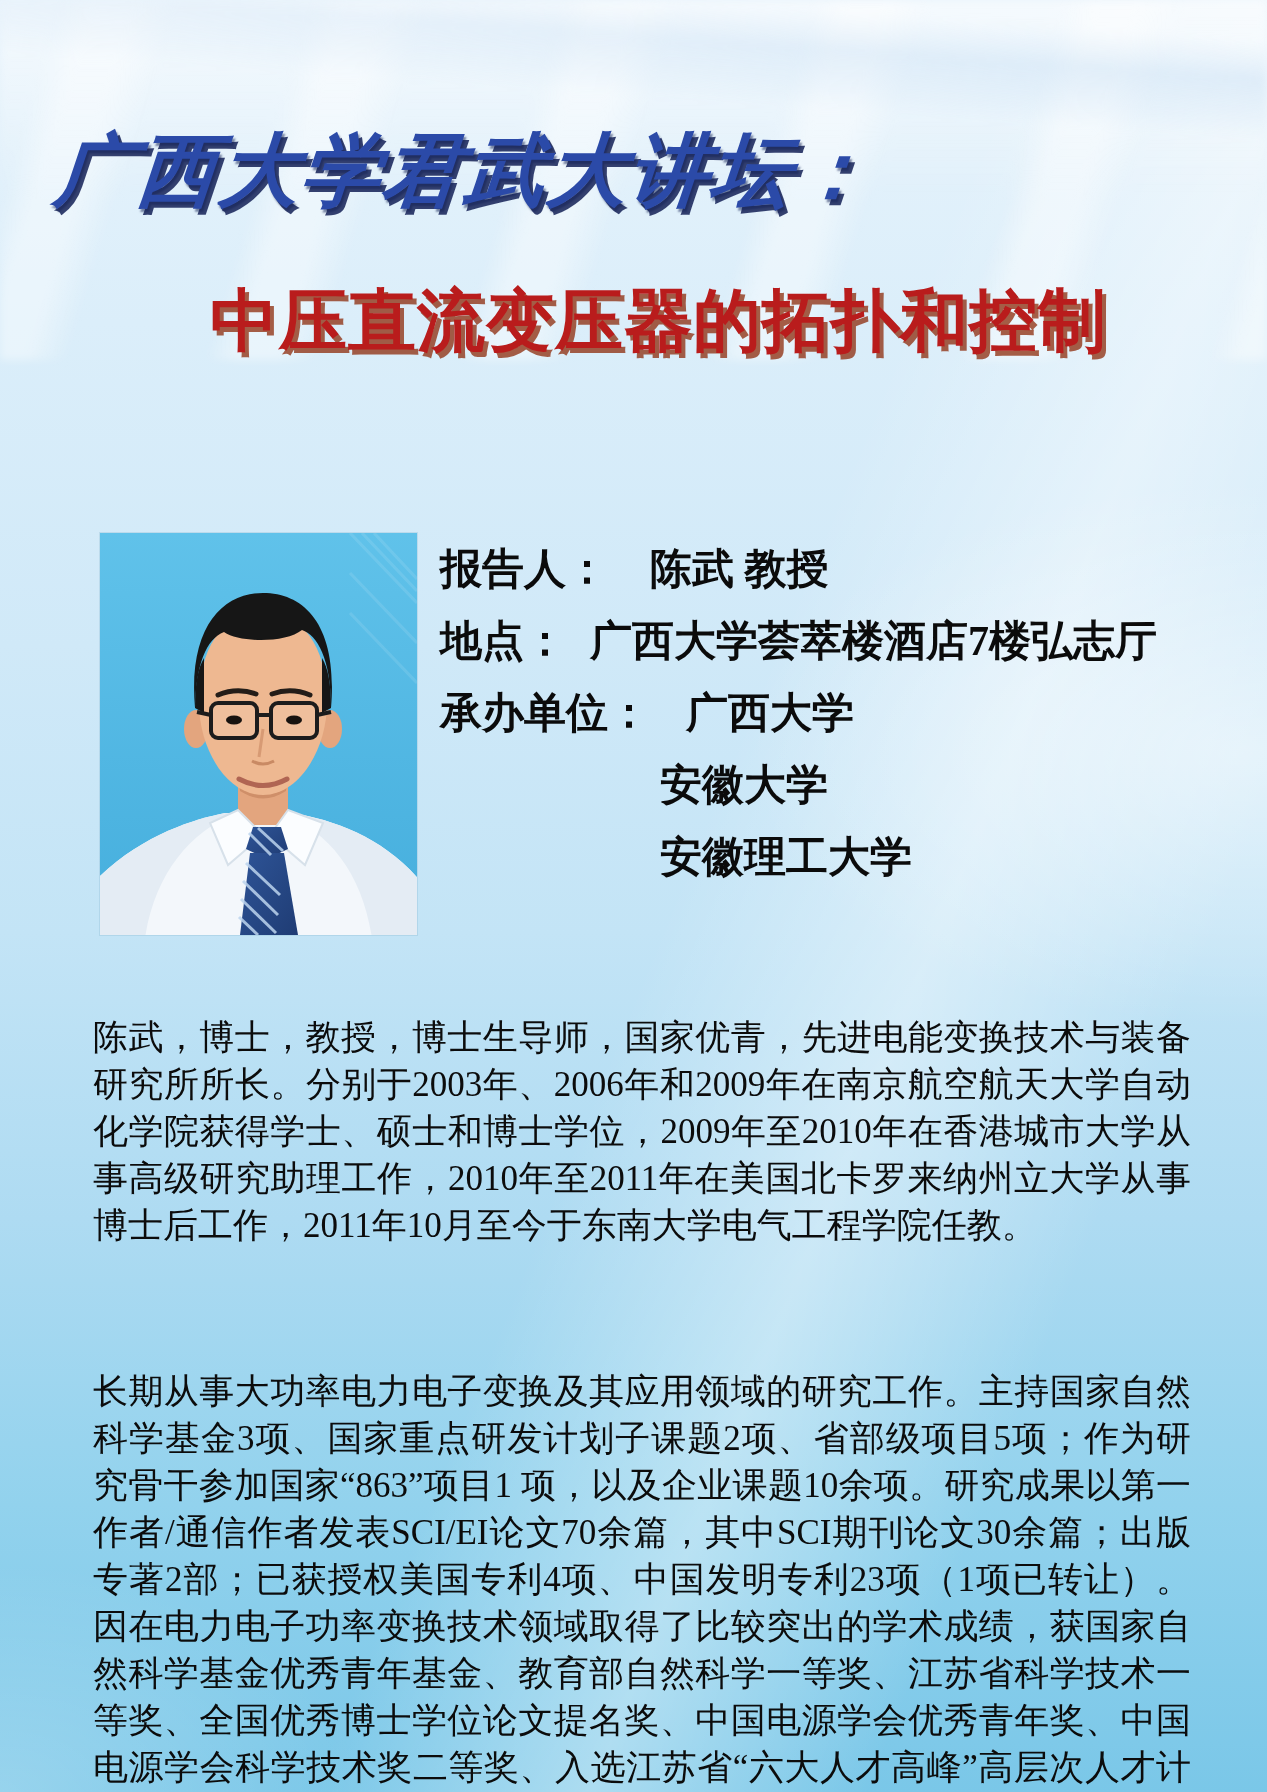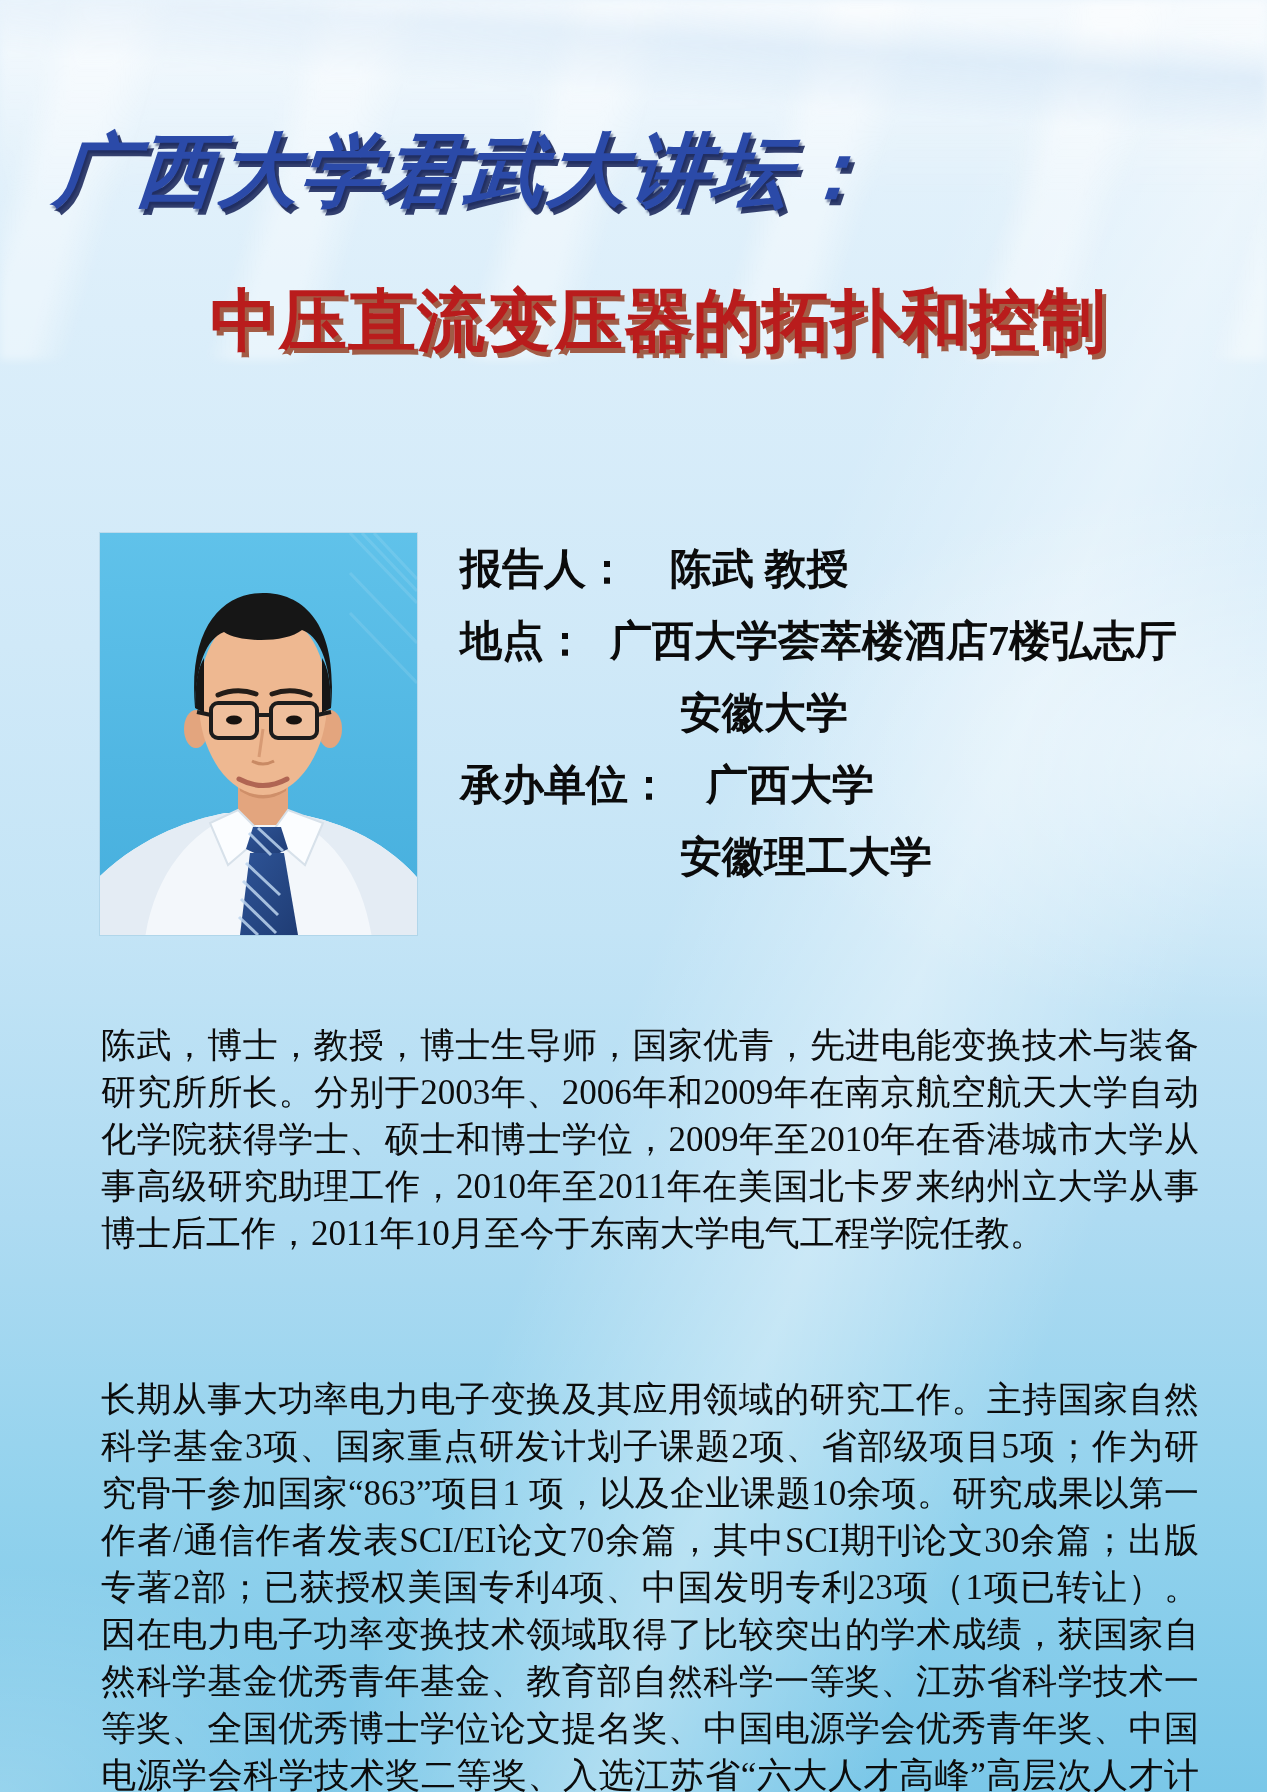--- a/index.html
+++ b/index.html
@@ -35,32 +35,32 @@
     font-size:68px;font-weight:900;letter-spacing:1px;
     color:#b91c1c;white-space:nowrap;
     text-shadow:4px 5px 0 rgba(140,42,10,0.75);
   }
   .photo{
     position:absolute;left:100px;top:533px;width:317px;height:402px;
     box-shadow:0 0 0 1px rgba(120,170,200,0.25);
   }
   .photo svg{display:block;width:100%;height:100%;}
   .info{
-    position:absolute;left:460px;top:533px;width:760px;
+    position:absolute;left:440px;top:533px;width:760px;
     font-size:42px;font-weight:bold;color:#0b0b0b;
   }
   .info-line{height:72px;line-height:72px;white-space:nowrap;}
   .info-label{font-weight:bold;}
   .v-speaker{margin-left:42px;}
   .v-time{margin-left:56px;}
   .v-venue{margin-left:24px;}
   .v-org{margin-left:36px;}
   .org-extra{padding-left:220px;}
   .bio{
-    position:absolute;left:85px;width:1098px;margin:16px;
+    position:absolute;left:85px;width:1098px;margin:8px;
     font-size:35px;line-height:47px;color:#0c0c0c;
     text-align:justify;text-justify:inter-ideograph;
   }
   .bio.p1{top:1006px;}
   .bio.p2{top:1360px;}
 </style>
 </head>
 <body>
 
 <div class="poster">
@@ -141,25 +141,25 @@
     </svg>
   </div>
 
   <div class="info">
     <div class="info-line">
       <span class="info-label">报告人：</span><span class="v-speaker">陈武 教授</span>
     </div>
     <div class="info-line">
       <span class="info-label">地点：</span><span class="v-venue">广西大学荟萃楼酒店7楼弘志厅</span>
     </div>
+    <div class="info-line">
+      <span class="info-label">承办单位：</span><span class="v-org">广西大学</span>
+    </div>
     <div class="info-line org-extra">
       <span>安徽大学</span>
-    </div>
-    <div class="info-line">
-      <span class="info-label">承办单位：</span><span class="v-org">广西大学</span>
     </div>
     <div class="info-line org-extra">
       <span>安徽理工大学</span>
     </div>
   </div>
 
   <p class="bio p1">陈武，博士，教授，博士生导师，国家优青，先进电能变换技术与装备研究所所长。分别于2003年、2006年和2009年在南京航空航天大学自动化学院获得学士、硕士和博士学位，2009年至2010年在香港城市大学从事高级研究助理工作，2010年至2011年在美国北卡罗来纳州立大学从事博士后工作，2011年10月至今于东南大学电气工程学院任教。</p>
   <p class="bio p2">长期从事大功率电力电子变换及其应用领域的研究工作。主持国家自然科学基金3项、国家重点研发计划子课题2项、省部级项目5项；作为研究骨干参加国家“863”项目1 项，以及企业课题10余项。研究成果以第一作者/通信作者发表SCI/EI论文70余篇，其中SCI期刊论文30余篇；出版专著2部；已获授权美国专利4项、中国发明专利23项（1项已转让）。因在电力电子功率变换技术领域取得了比较突出的学术成绩，获国家自然科学基金优秀青年基金、教育部自然科学一等奖、江苏省科学技术一等奖、全国优秀博士学位论文提名奖、中国电源学会优秀青年奖、中国电源学会科学技术奖二等奖、入选江苏省“六大人才高峰”高层次人才计划。</p>
 
 </div>

